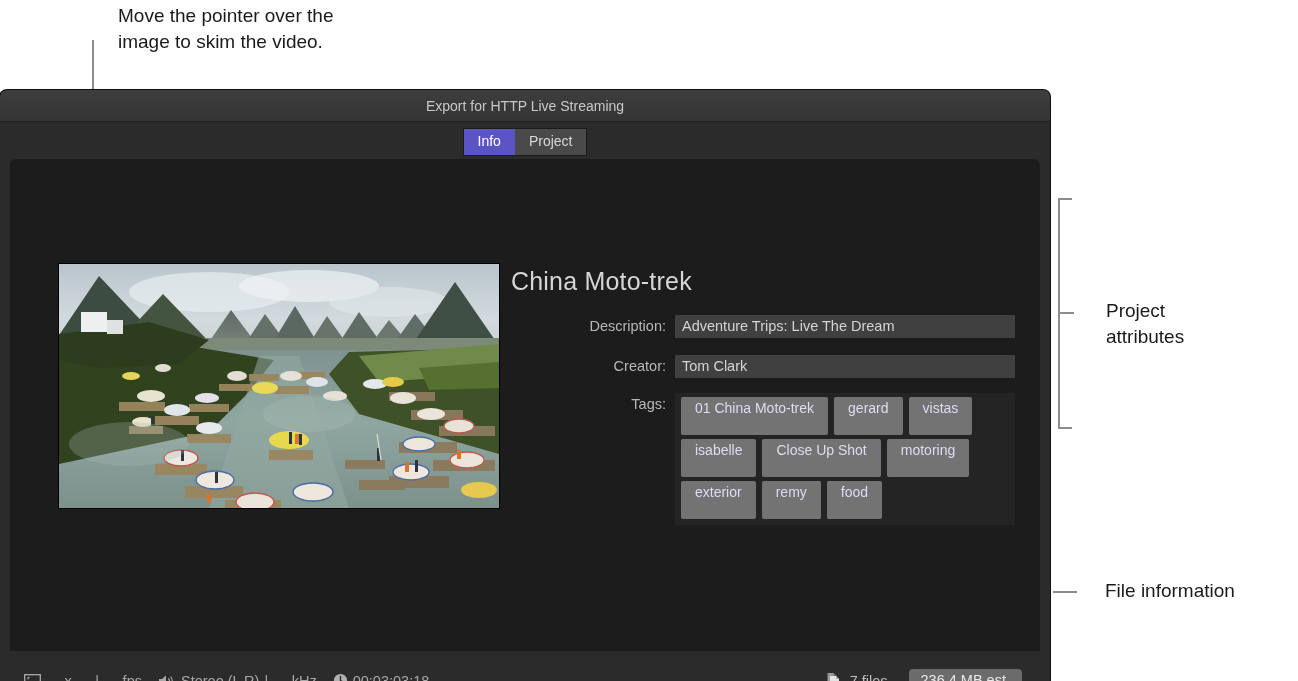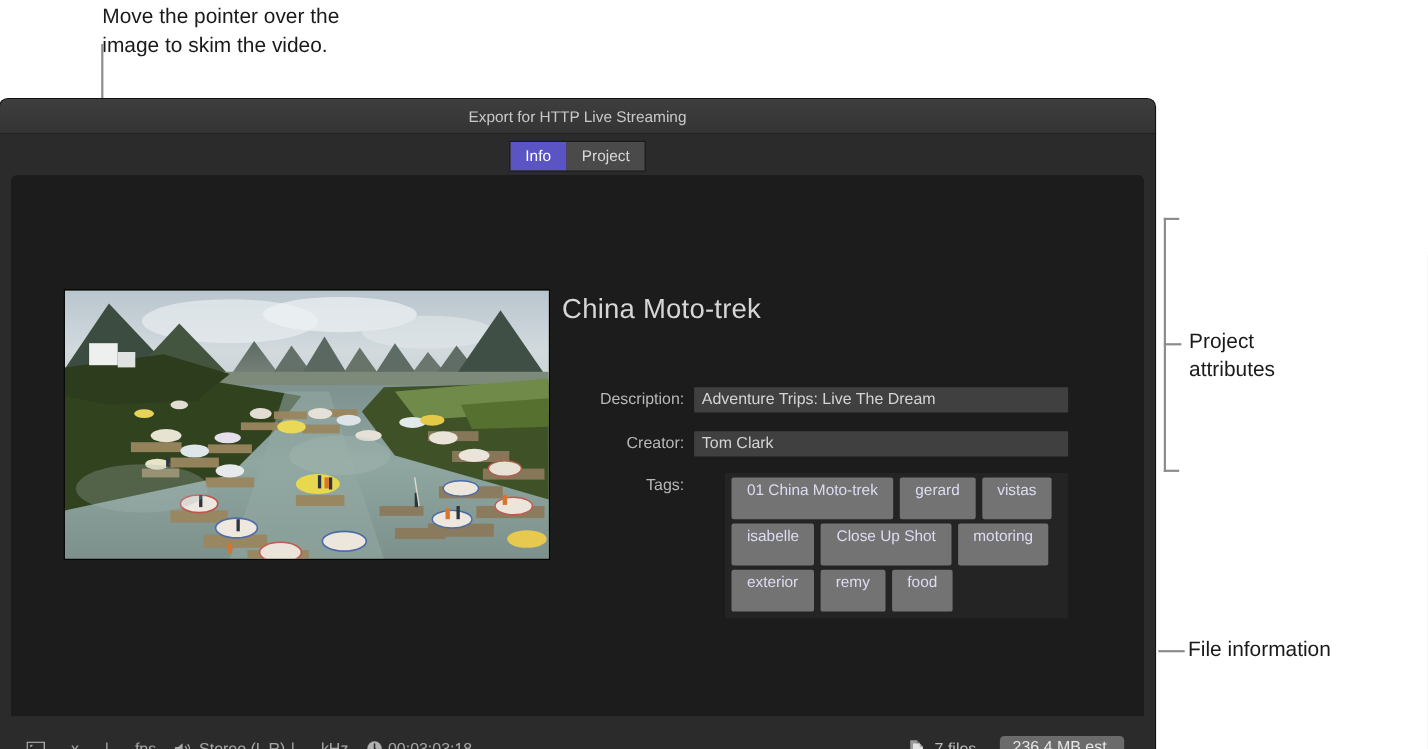--- a/index.html
+++ b/index.html
@@ -12,20 +12,21 @@
   #root { position:relative; width:1298px; height:681px; }
 
   
   .callout-text {
     position:absolute;
     color:#1a1a1a;
     font-size:19px;
     line-height:26px;
     white-space:pre-line;
     font-family:"Liberation Sans", sans-serif;
+    margin-left:25px;
   }
   #callout-top { left:93px; top:3px; }
   #callout-project { left:1081px; top:298px; }
   #callout-file { left:1080px; top:578px; }
 
   .leader-v {
     position:absolute;
     width:2px;
     background:#8c8c8c;
   }
@@ -119,46 +120,45 @@
   #proj-title {
     position:absolute;
     left:501px; top:108px;
     color:#d6d6d6;
     font-size:25px;
     letter-spacing:0.2px;
   }
 
   .field-row {
     position:absolute;
-    left:484px;
+    left:528px;
     width:477px;
     display:flex;
     align-items:flex-start;
-    margin-top:37px;
   }
   .field-label {
     width:137px;
     text-align:right;
     color:#b8b8b8;
     font-size:14.5px;
     padding-top:3px;
     padding-right:9px;
   }
   .field-value {
     flex:1;
     background:#404040;
     color:#d4d4d4;
     font-size:14.5px;
     padding:3px 7px 4px;
     min-height:23px;
     border-radius:1px;
   }
   #row-desc { top:156px; }
   #row-creator { top:196px; }
-  #row-tags  { top:234px;gap:28px; }
+  #row-tags  { top:234px; }
 
   #tags-box {
     flex:1;
     background:#242424;
     padding:4px 5px 6px 6px;
     border-radius:1px;
     display:flex;
     flex-wrap:wrap;
     gap:4px 6px;
   }

